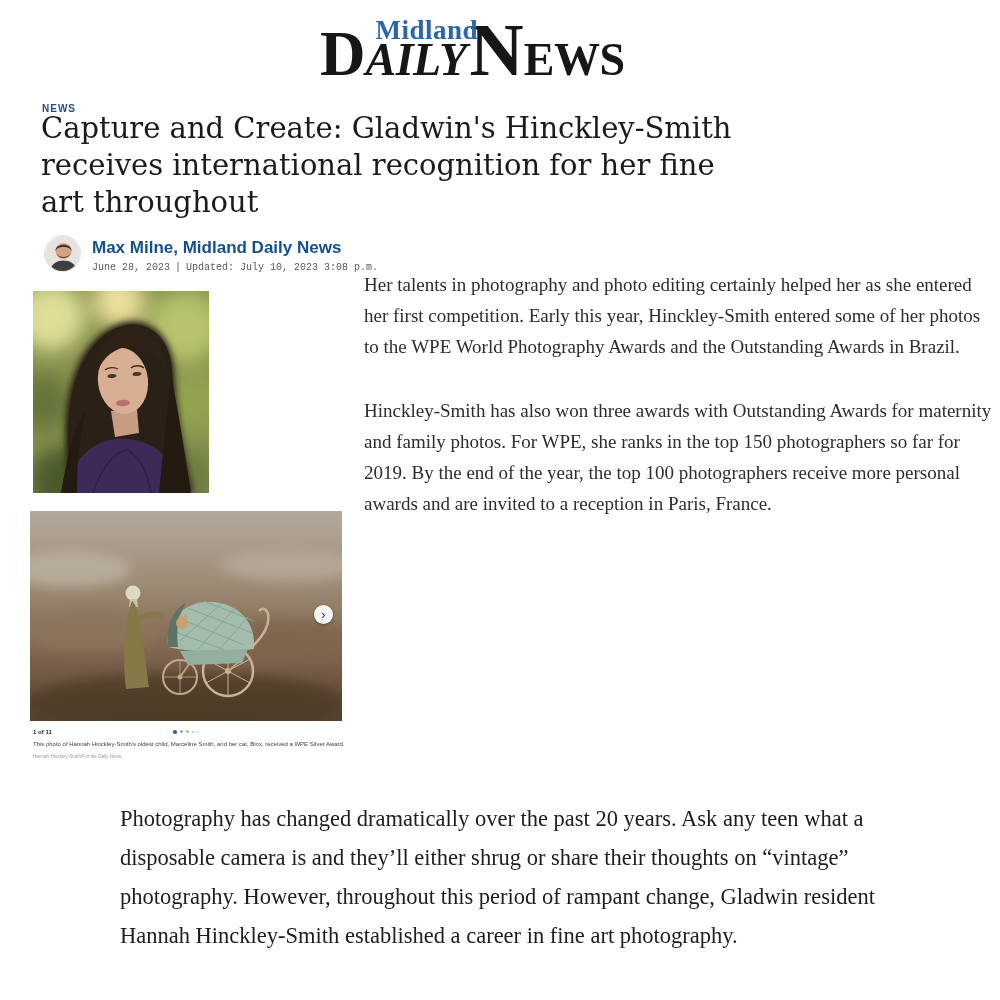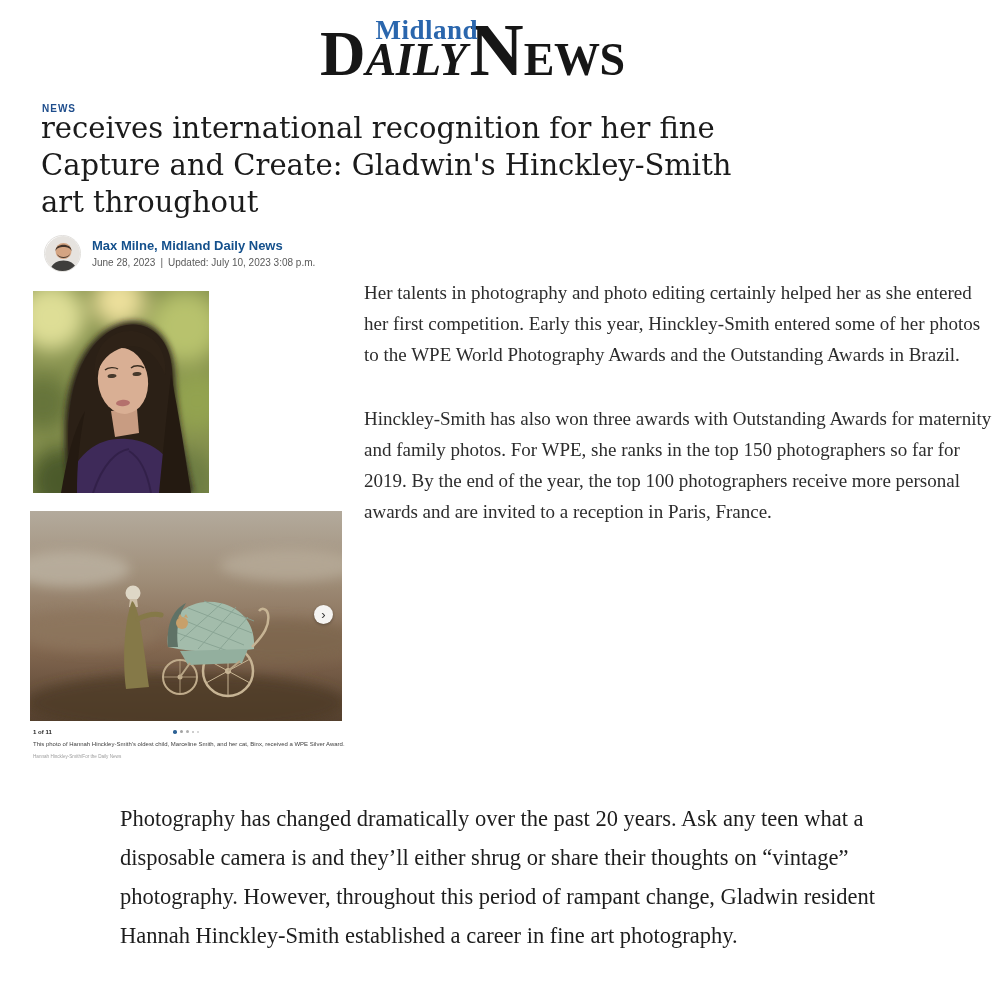--- a/index.html
+++ b/index.html
@@ -19,22 +19,22 @@
   
   .section-label{position:absolute;left:42px;top:103px;font-size:10px;font-weight:bold;
                  letter-spacing:1px;color:#1e4d8c;text-decoration:none;cursor:pointer;}
   .headline{position:absolute;left:41px;top:110px;width:700px;margin:0;
             font-family:"DejaVu Serif",serif;font-weight:normal;font-size:29px;line-height:37px;color:#1b1b1b;}
   .headline span{display:block;}
 
   .byline-row{position:absolute;left:44px;top:235px;display:flex;gap:11px;}
   .avatar{width:37px;height:37px;border-radius:50%;overflow:hidden;border:1px solid #e2e0dd;box-sizing:border-box;flex:0 0 auto;}
   .byline-text{padding-top:3px;}
-  .author{display:block;font-size:13px;font-weight:bold;color:#14508c;text-decoration:none;cursor:pointer;}
-  .dateline{margin-top:4px;font-size:10px;color:#5a5a5a;}
+  .author{display:block;font-size:17px;font-weight:bold;color:#14508c;text-decoration:none;cursor:pointer;}
+  .dateline{margin-top:4px;font-size:10px;color:#5a5a5a;font-family:Liberation Mono, monospace;}
 
   
   .portrait{position:absolute;left:33px;top:291px;width:176px;height:202px;margin:0;}
   .portrait svg,.carousel-photo svg{display:block;}
 
   .carousel{position:absolute;left:30px;top:511px;width:312px;}
   .carousel-photo{position:relative;width:312px;height:210px;margin:0;cursor:pointer;}
   .next-btn{position:absolute;right:9px;top:94px;width:19px;height:19px;border-radius:50%;
             background:#f5f4f2;border:none;box-shadow:0 1px 3px rgba(0,0,0,.3);cursor:pointer;padding:0;
             font-size:13px;line-height:17px;color:#333;text-align:center;}
@@ -48,21 +48,21 @@
   .dot:nth-child(3){width:3px;height:3px;background:#aeaeae;}
   .dot:nth-child(4){width:2.5px;height:2.5px;background:#bcbcbc;}
   .dot:nth-child(5){width:2px;height:2px;background:#cccccc;}
   .caption{position:absolute;left:3px;top:230px;width:620px;font-size:11.5px;color:#3e3e3e;
            transform:scale(0.52);transform-origin:0 0;white-space:nowrap;}
   .credit{position:absolute;left:3px;top:243px;width:400px;font-size:10px;color:#9c9c9c;
           transform:scale(0.46);transform-origin:0 0;white-space:nowrap;}
 
   
   .right-col{position:absolute;left:364px;top:269px;width:630px;
-             font-family:"Liberation Serif",serif;font-size:19px;line-height:31px;color:#2d2d2d;margin-top:8px;}
+             font-family:"Liberation Serif",serif;font-size:19px;line-height:31px;color:#2d2d2d;}
   .right-col p{margin:0 0 33px 0;}
   .closing{position:absolute;left:104px;top:783px;width:785px;margin:16px;
            font-family:"Liberation Serif",serif;font-size:22.5px;line-height:39px;color:#1d1d1d;}
 </style>
 </head>
 <body>
 
 <div class="page">
 
   <header class="masthead">
@@ -70,22 +70,22 @@
     <span class="mid-col">
       <span class="midland" style="color: rgb(42, 102, 173);">Midland</span>
       <span class="aily">AILY</span>
     </span>
     <span class="n">N</span>
     <span class="ews">EWS</span>
   </header>
 
   <a class="section-label" style="color: rgb(30, 77, 140);">NEWS</a>
   <h1 class="headline">
+    <span>Capture and Create: Gladwin's Hinckley-Smith</span>
     <span>receives international recognition for her fine</span>
-    <span>Capture and Create: Gladwin's Hinckley-Smith</span>
     <span>art throughout</span>
   </h1>
 
   <div class="byline-row">
     <div class="avatar">
       <svg width="37" height="37" viewBox="0 0 37 37" xmlns="http://www.w3.org/2000/svg">
         <circle cx="18.5" cy="18.5" r="18.5" fill="#e6e3df"></circle>
         <path d="M4,37 C6,27.5 12,24.5 18.5,24.5 C25,24.5 31,27.5 33,37 Z" fill="#3f3e3c"></path>
         <circle cx="18.5" cy="15" r="8" fill="#d4a482"></circle>
         <path d="M10.5,15 C10,6.5 27,6.5 26.5,15 C25,9.5 12,9.5 10.5,15 Z" fill="#41332a"></path>

